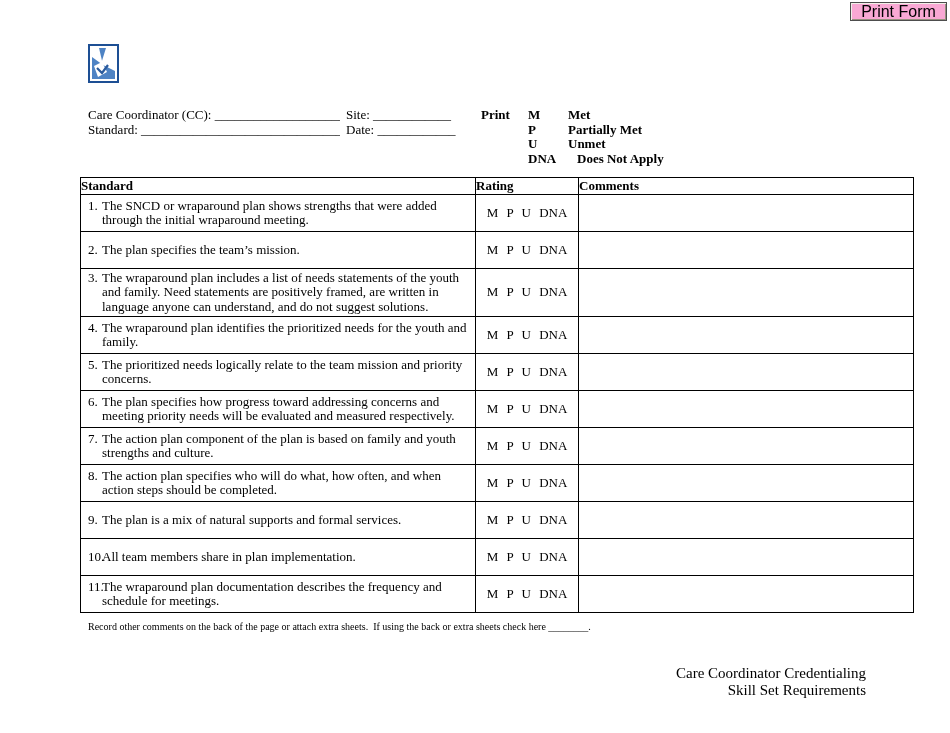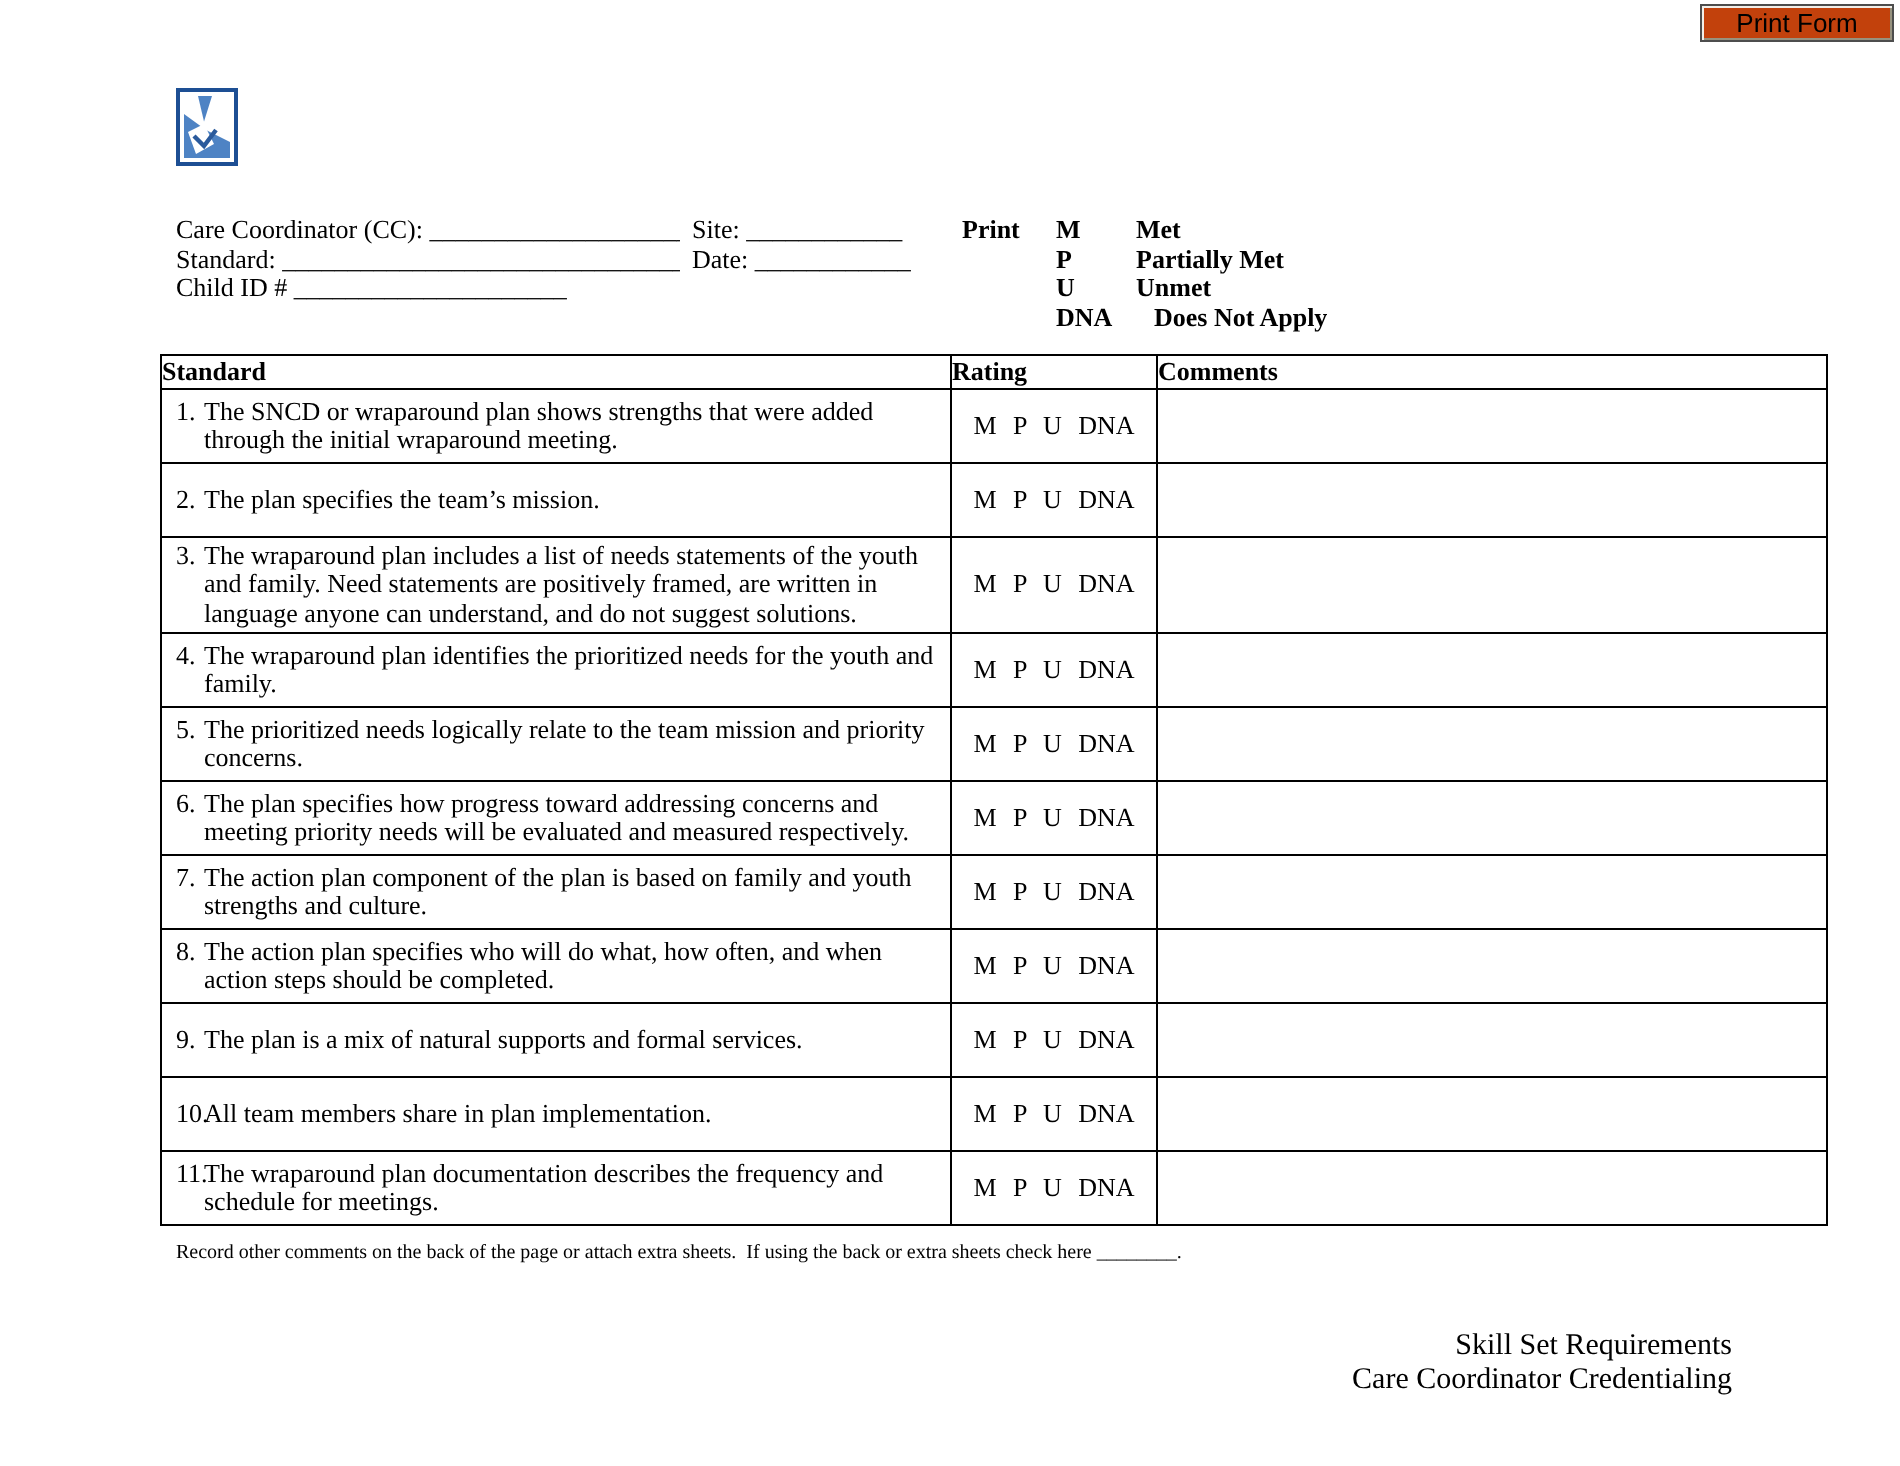--- a/index.html
+++ b/index.html
@@ -10,25 +10,25 @@
     font-family: "Liberation Serif", serif;
     color: #000;
     overflow: hidden;
   }
   .page { position: relative; width: 950px; height: 733px; }
 
   
   .print-btn {
     position: absolute; top: 2px; left: 850px;
     width: 97px; height: 19px;
-    background: #c2410c;
+    background: #f9a8d4;
     border: 1px solid #4d4d4d;
     box-shadow: inset 1px 1px 0 #f2efe9, inset -1px -1px 0 #97927f;
     font-family: "Liberation Sans", sans-serif;
-    font-size: 13px; color: #000;
+    font-size: 16px; color: #000;
     display: flex; align-items: center; justify-content: center;
     padding: 0; cursor: pointer;
   }
 
   
   .logo { position: absolute; left: 88px; top: 44px; width: 31px; height: 39px; }
 
   
   .title-block { position: absolute; left: 0; top: 45px; width: 100%; text-align: center; }
   .title-line1 { font-size: 14px; font-weight: bold; line-height: 17px; }
@@ -94,23 +94,20 @@
   </div>
 
 
   <div class="fields">
     <div class="field-row">
       <span class="seg-a"><span>Care Coordinator (CC):</span> <span>______________________________</span></span><span class="seg-b"><span>Site:</span> <span>____________</span></span>
     </div>
     <div class="field-row">
       <span class="seg-a"><span>Standard:</span> <span>______________________________________</span></span><span class="seg-b"><span>Date:</span> <span>____________</span></span>
     </div>
-    <div class="field-row">
-      <span class="seg-a"><span>Child ID #</span> <span>_____________________</span></span>
-    </div>
   </div>
 
   <div class="code-legend">
     <div class="legend-grid">
       <span>Print</span>
       <span>M</span>
       <span class="legend-meaning">Met</span>
 
       <span></span>
       <span>P</span>
@@ -249,17 +246,17 @@
           </td>
         <td class="rating-cell">M P U DNA</td>
         <td class="comments-cell"></td>
       </tr>
     </tbody>
   </table>
 
   <div class="note">Record other comments on the back of the page or attach extra sheets.  If using the back or extra sheets check here ________.</div>
 
   <div class="credit">
+    <div>Care Coordinator Credentialing</div>
     <div>Skill Set Requirements</div>
-    <div>Care Coordinator Credentialing</div>
   </div>
 
 </div>
 
 </body></html>

